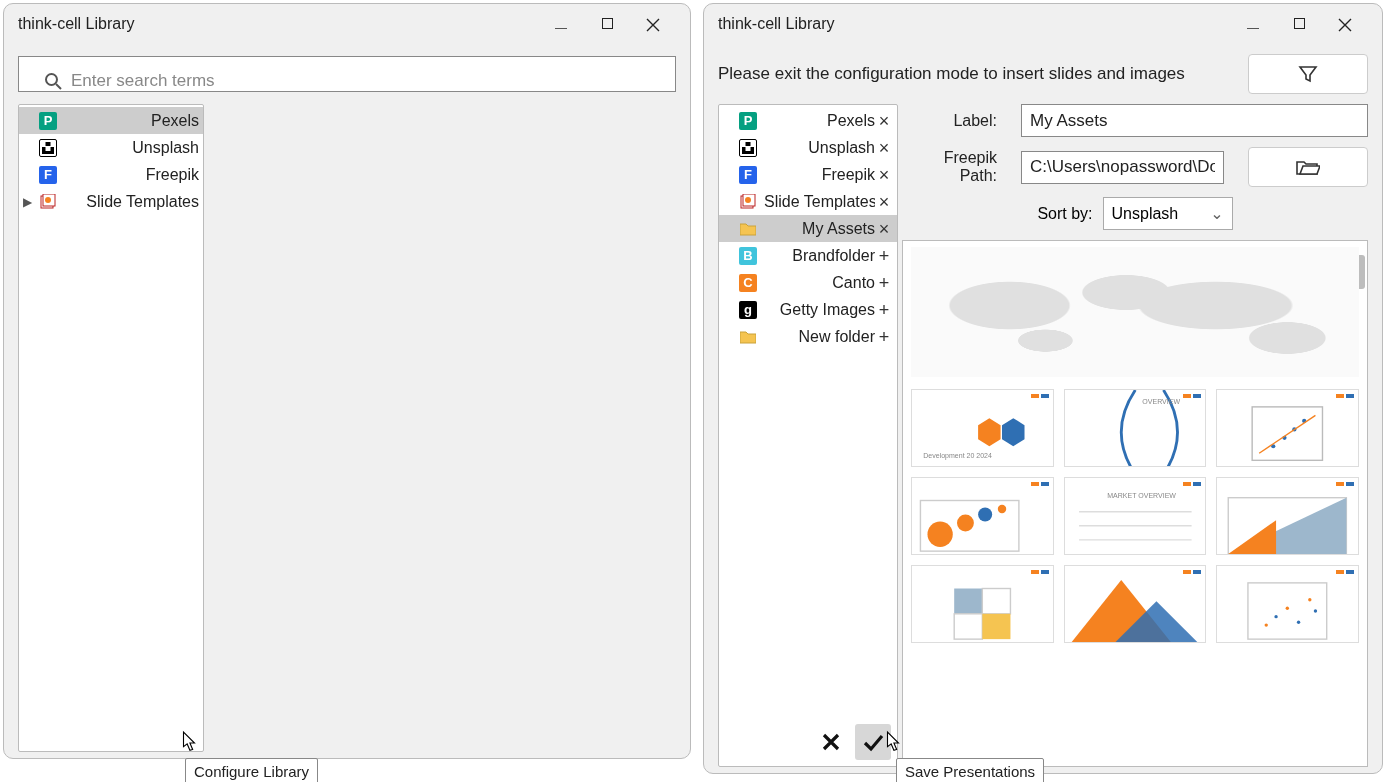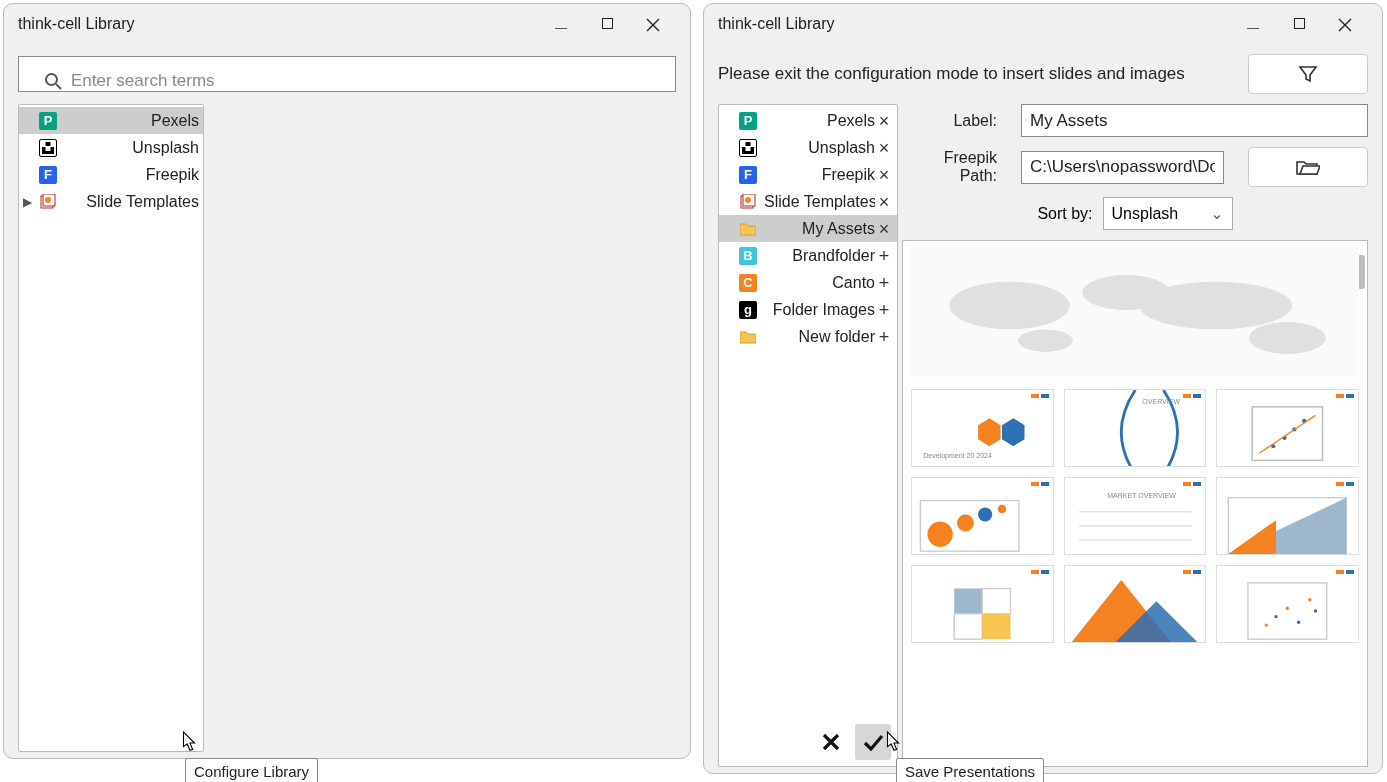--- a/index.html
+++ b/index.html
@@ -235,21 +235,21 @@
           <span class="lbl">Brandfolder</span>
           <span class="act">+</span>
         </div>
         <div class="tree-item">
           <span class="ticon ic-canto">C</span>
           <span class="lbl">Canto</span>
           <span class="act">+</span>
         </div>
         <div class="tree-item">
           <span class="ticon ic-getty">g</span>
-          <span class="lbl">Folder Images</span>
+          <span class="lbl">Getty Images</span>
           <span class="act">+</span>
         </div>
         <div class="tree-item">
           <span class="ticon ic-folder">
             <svg width="16" height="14" viewBox="0 0 16 14">
                 <path d="M0 2 L6 2 L8 4 L16 4 L16 13 L0 13 Z" fill="#f5c451" stroke="#caa23a"></path>
               </svg>
           </span>
           <span class="lbl">New folder</span>
           <span class="act">+</span>

